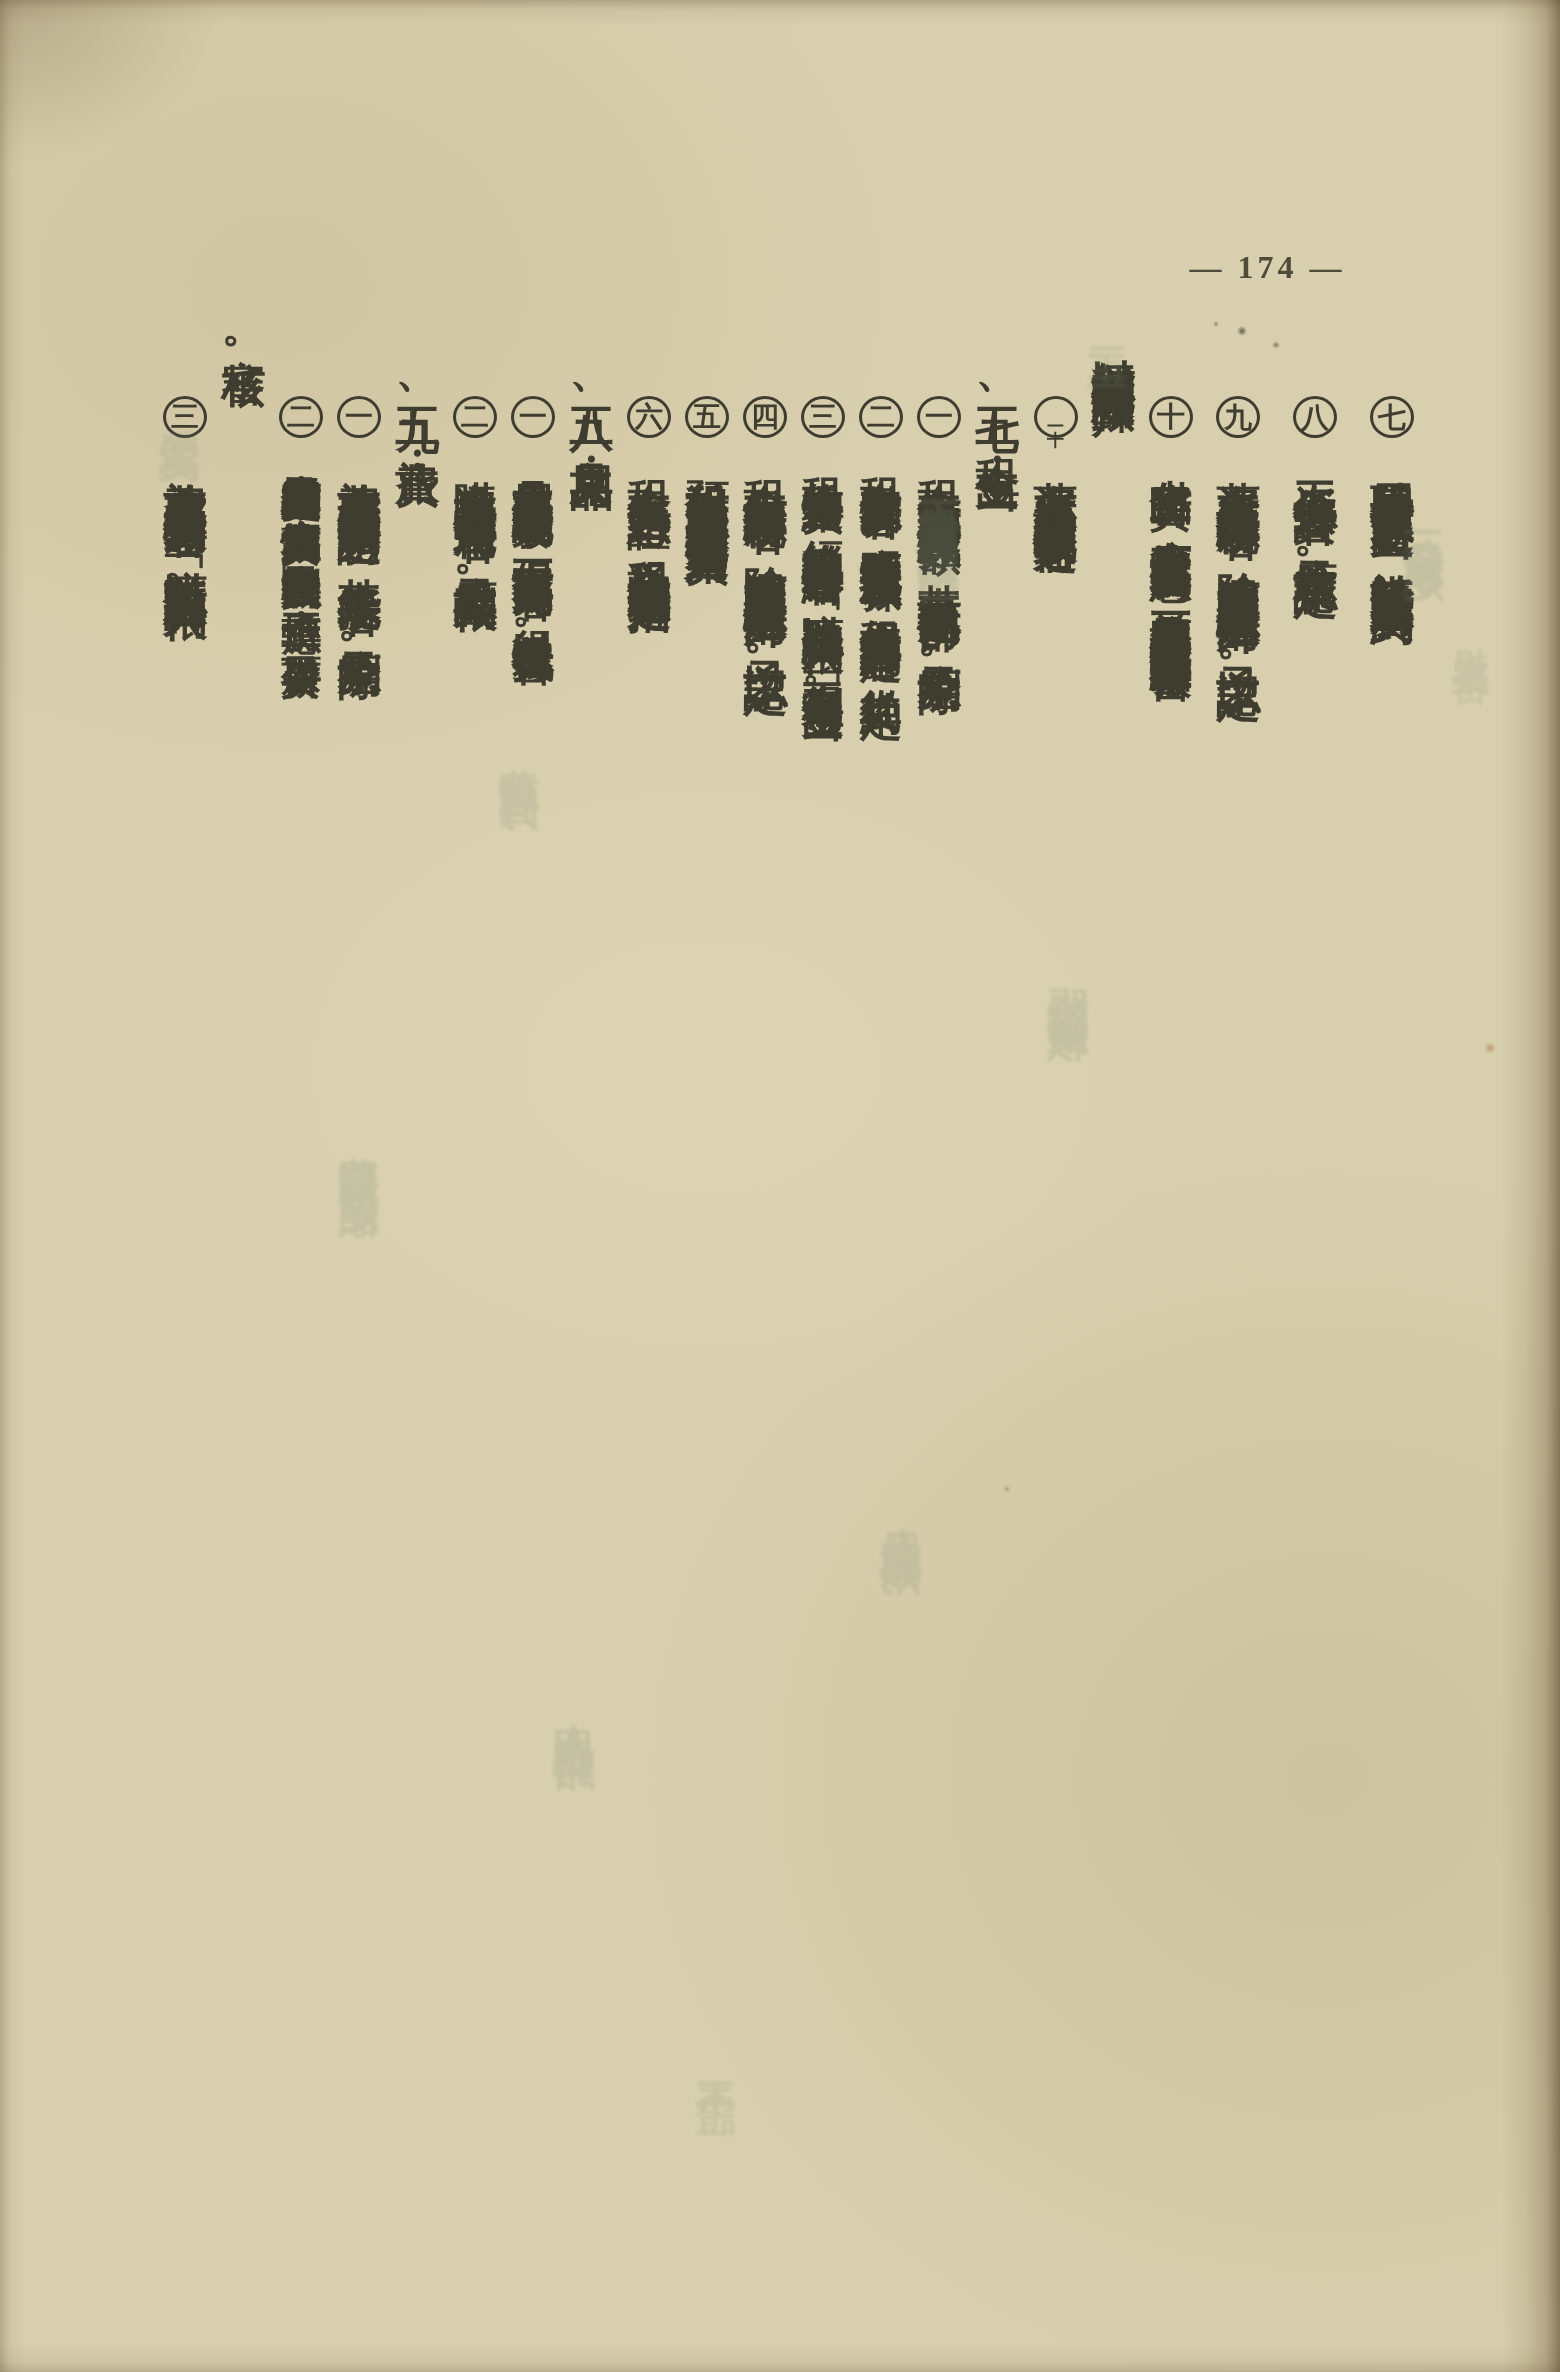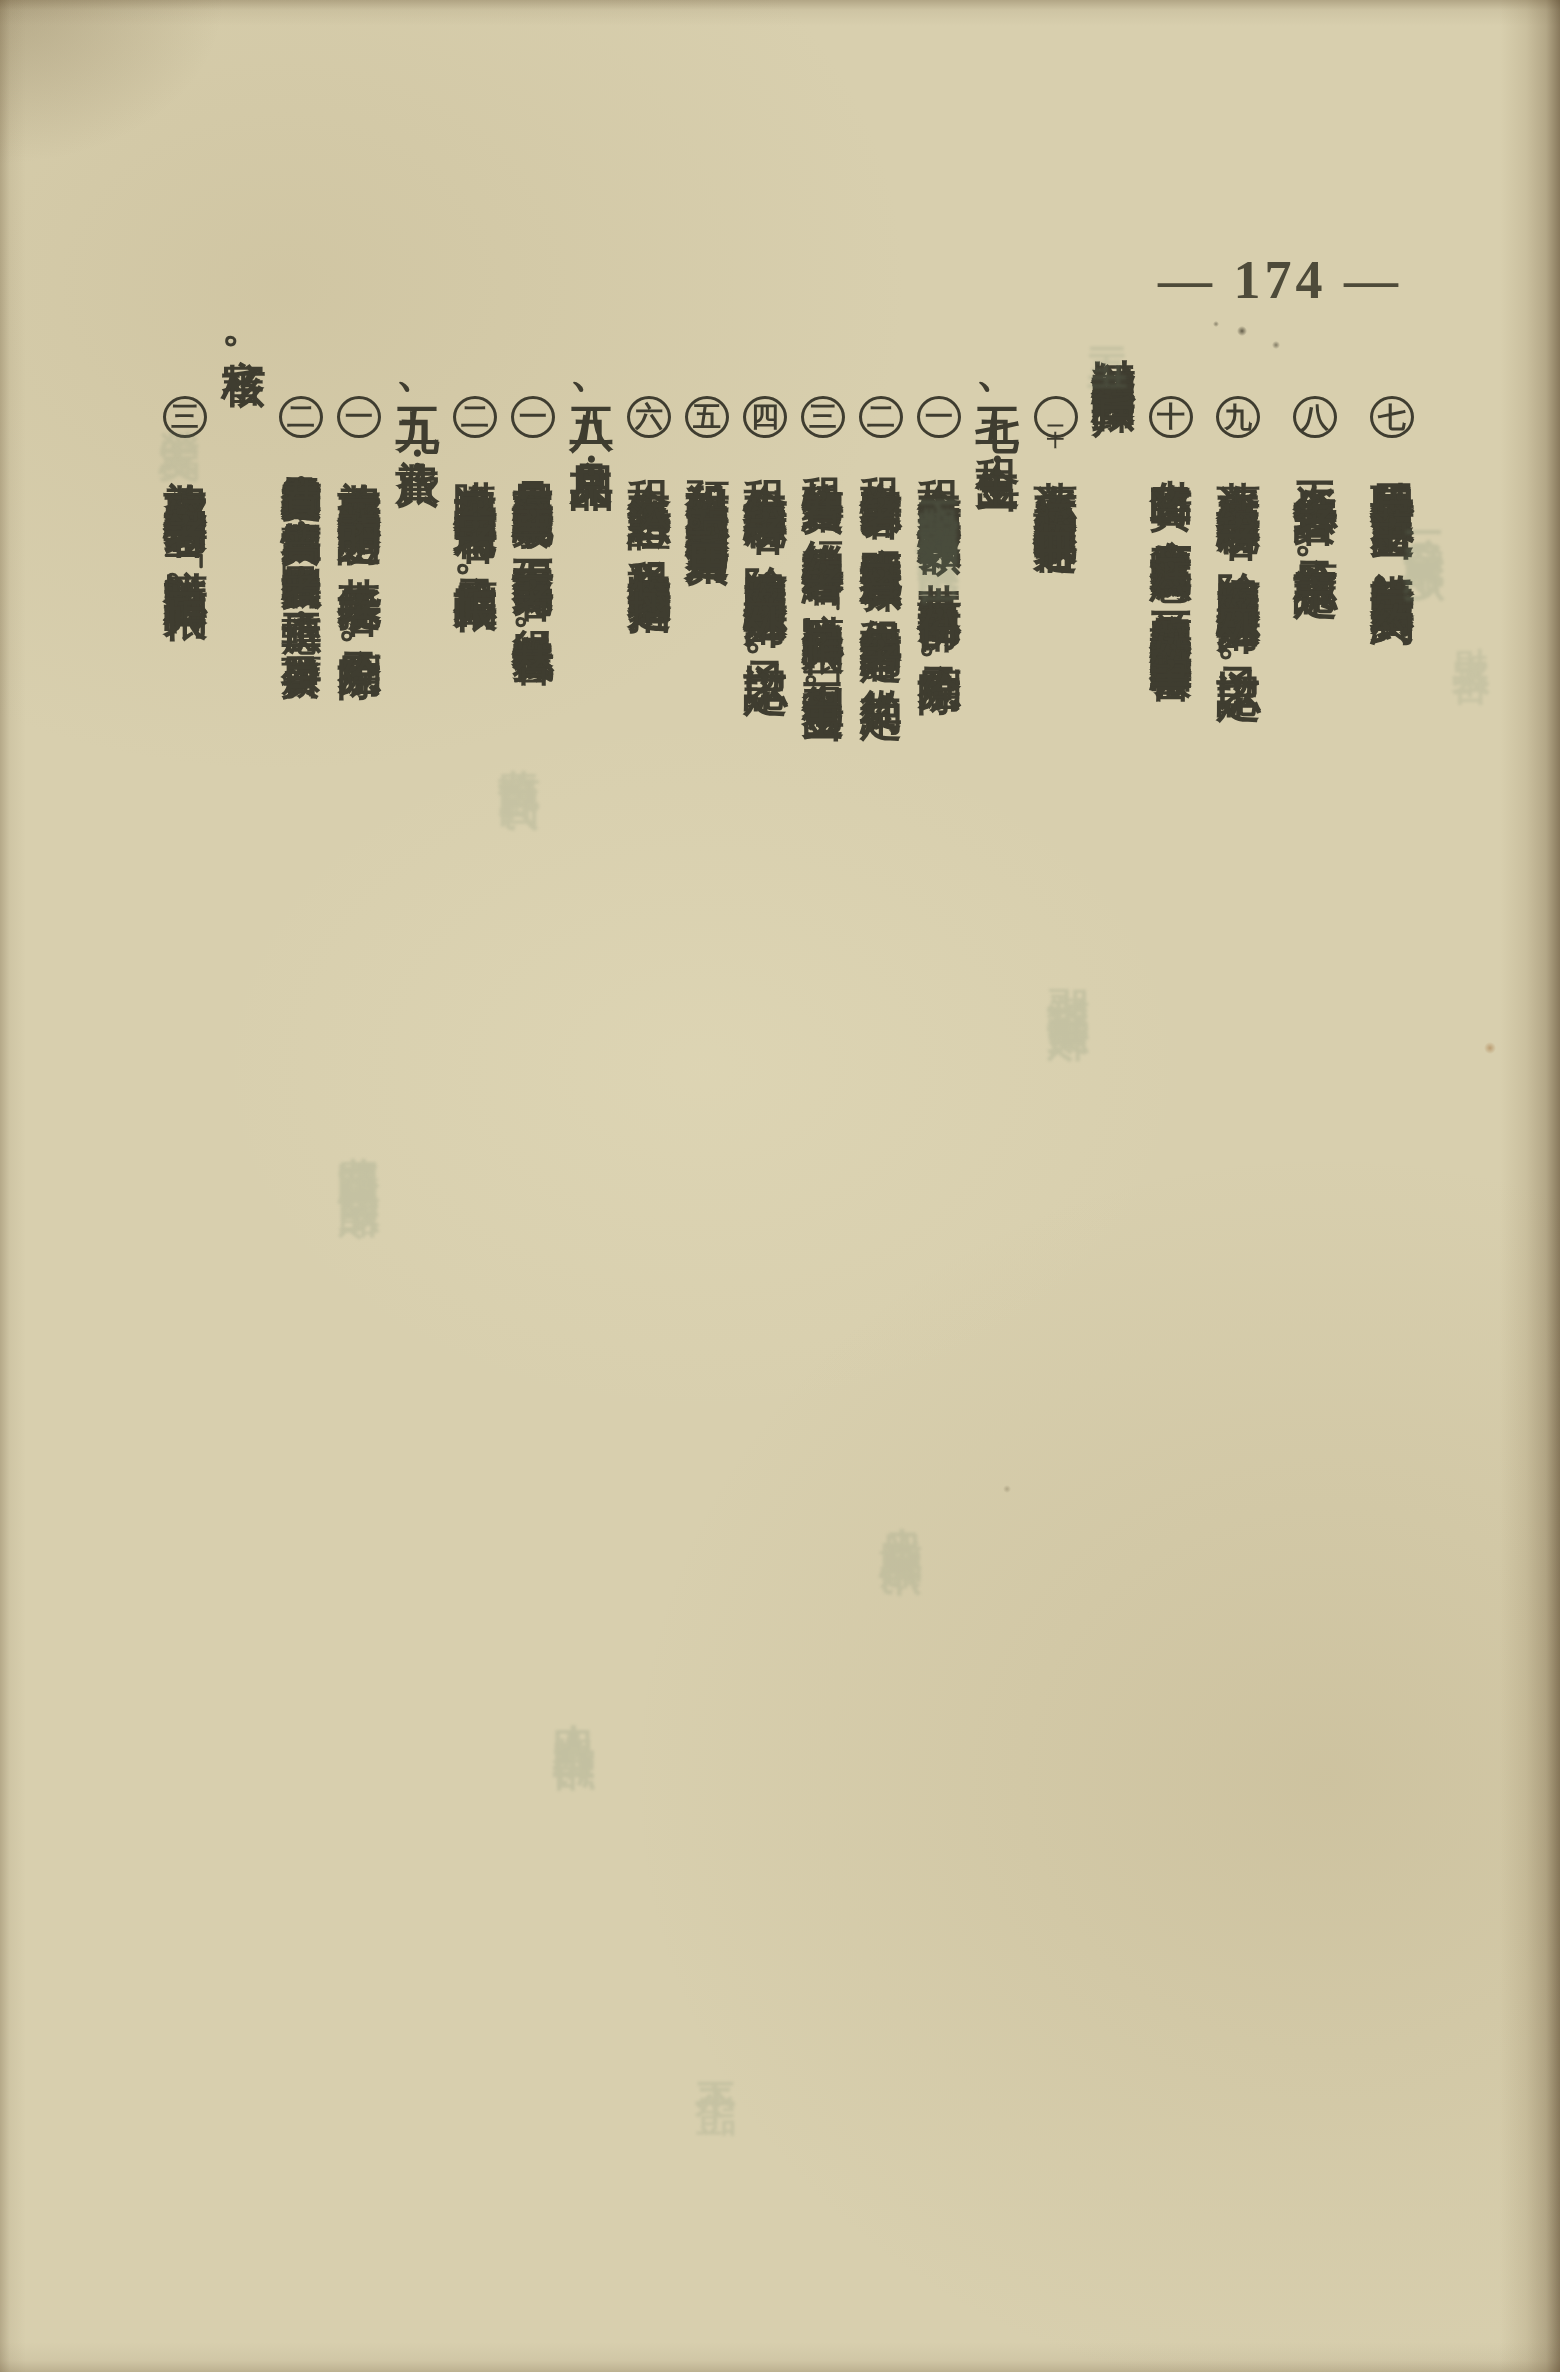--- a/index.html
+++ b/index.html
@@ -26,21 +26,21 @@
   .speckles{position:absolute;inset:0;pointer-events:none;
     background-image:
       radial-gradient(circle 4px at 1242px 331px, rgba(60,55,40,.75), transparent 5px),
       radial-gradient(circle 3px at 1276px 345px, rgba(60,55,40,.55), transparent 4px),
       radial-gradient(circle 2px at 1216px 324px, rgba(60,55,40,.5), transparent 3px),
       radial-gradient(circle 5px at 1490px 1048px, rgba(152,96,40,.45), transparent 6px),
       radial-gradient(circle 3px at 1007px 1489px, rgba(90,80,55,.3), transparent 4px);
   }
   .page-number{
     position:absolute;top:249px;left:1158px;width:219px;
-    font-size:54px;color:#4e4b3a;letter-spacing:4px;
+    font-size:32px;color:#4e4b3a;letter-spacing:4px;
     font-weight:bold;text-align:center;white-space:nowrap;
   }
   .text-block{
     position:absolute;top:320px;right:129px;height:2052px;
     writing-mode:vertical-rl;-webkit-writing-mode:vertical-rl;
     text-orientation:upright;-webkit-text-orientation:upright;
     color:#3f3d30;overflow:hidden;
   }
   .col{line-height:58px;font-size:44px;letter-spacing:3px;font-weight:bold;}
   .col.wide{line-height:77px;}

